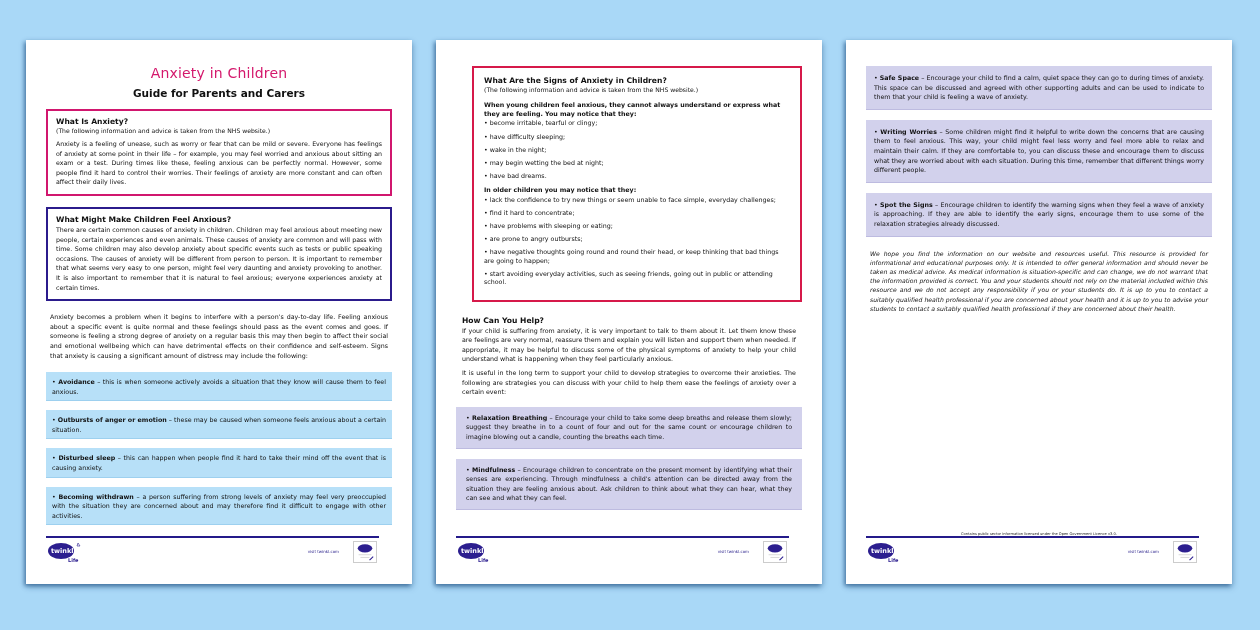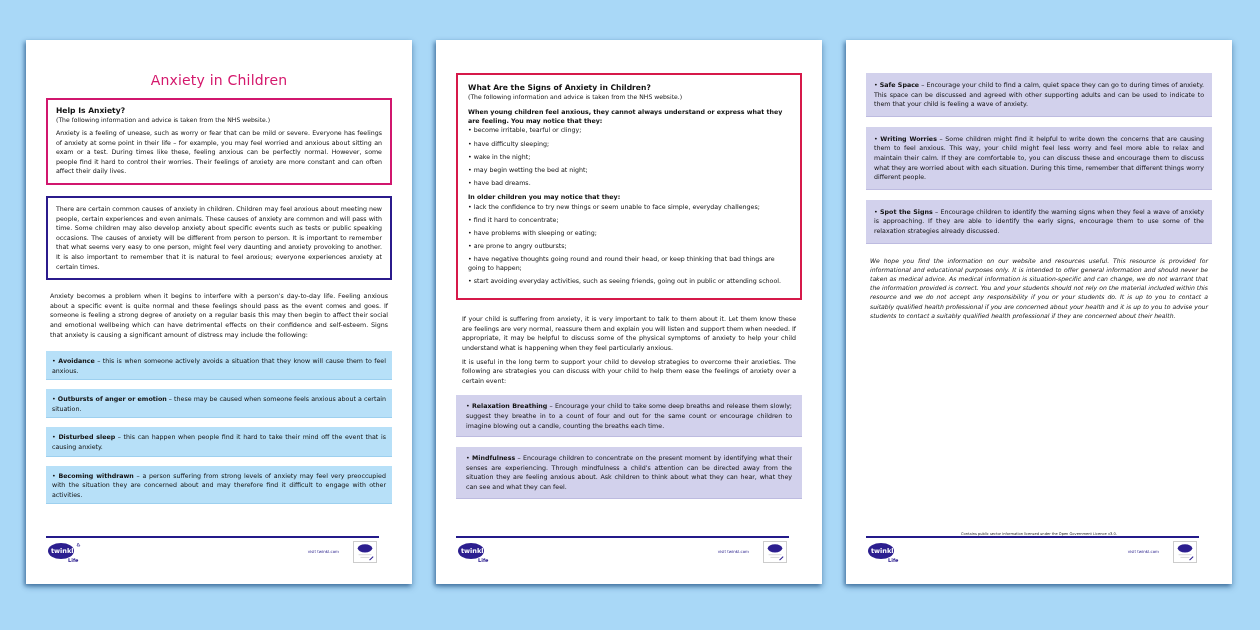--- a/index.html
+++ b/index.html
@@ -8,40 +8,40 @@
     background:#a9d8f7;
     font-family:"DejaVu Sans", sans-serif;
     position:relative;
     color:#111;
   }
   .page {
     position:absolute; top:40px; width:386px; height:544px;
     background:#fff;
     box-shadow: -2px 2px 4px rgba(20,70,120,0.55), 1px 3px 6px rgba(20,70,120,0.35);
     box-sizing:border-box;
-    padding:15px 20px;
+    padding:8px 20px;
   }
   #p1 { left:26px; }
   #p2 { left:436px; }
   #p3 { left:846px; }
 
   .title {
     text-align:center; color:#d4186c;
     font-family:"DejaVu Sans", sans-serif;
     font-size:14px; margin-top:17px; letter-spacing:0.2px;
   }
   .subtitle {
     text-align:center; font-weight:bold; font-size:10.5px; margin-top:6px;
   }
   .box {
     box-sizing:border-box; border:2px solid #d1166e;
     padding:6px 8px 7px 8px; font-size:6.3px; line-height:9.6px;
   }
   .box.purple { border-color:#2b1b8c; }
-  .box.red { border-color:#d6194a; }
+  .box.red { border-color:#d6194a;margin-left:16px; }
   h3 { font-size:7.6px; margin:0; line-height:10px; }
   .note { font-size:6.1px; line-height:8px; margin:0 0 4px 0; }
   p { margin:0; text-align:justify; }
   .plain { font-size:6.3px; line-height:9.6px; padding:0 4px; }
   .tip {
     box-sizing:border-box; background:#b7e0f8; border-bottom:1px solid #9dd0ef;
     font-size:6.3px; line-height:9.6px; padding:5px 6px 4px 6px; text-align:justify;
   }
   .tip.lav { background:#d2d1ec; border-bottom:1px solid #bdbbe0; }
   .tip b { font-weight:bold; }
@@ -68,28 +68,30 @@
   .license {
     position:absolute; left:20px; right:20px; bottom:48px; text-align:center;
     font-size:3.6px; color:#222;
   }
 </style>
 </head>
 <body>
 
 <div class="page" id="p1">
   <div class="title">Anxiety in Children</div>
+  <div class="subtitle">Guide for Parents and Carers</div>
 
   <div class="box" style="margin-top:10px;">
-    <h3>Help Is Anxiety?</h3>
+    <h3>What Is Anxiety?</h3>
     <div class="note">(The following information and advice is taken from the NHS website.)</div>
     <p>Anxiety is a feeling of unease, such as worry or fear that can be mild or severe. Everyone has feelings of anxiety at some point in their life – for example, you may feel worried and anxious about sitting an exam or a test. During times like these, feeling anxious can be perfectly normal. However, some people find it hard to control their worries. Their feelings of anxiety are more constant and can often affect their daily lives.</p>
   </div>
 
   <div class="box purple" style="margin-top:11px;">
+    <h3>What Might Make Children Feel Anxious?</h3>
     <p>There are certain common causes of anxiety in children. Children may feel anxious about meeting new people, certain experiences and even animals. These causes of anxiety are common and will pass with time. Some children may also develop anxiety about specific events such as tests or public speaking occasions. The causes of anxiety will be different from person to person. It is important to remember that what seems very easy to one person, might feel very daunting and anxiety provoking to another. It is also important to remember that it is natural to feel anxious; everyone experiences anxiety at certain times.</p>
   </div>
 
   <div class="plain" style="margin-top:11px;">
     <p>Anxiety becomes a problem when it begins to interfere with a person's day-to-day life. Feeling anxious about a specific event is quite normal and these feelings should pass as the event comes and goes. If someone is feeling a strong degree of anxiety on a regular basis this may then begin to affect their social and emotional wellbeing which can have detrimental effects on their confidence and self-esteem. Signs that anxiety is causing a significant amount of distress may include the following:</p>
   </div>
 
   <div style="margin-top:12px;">
     <div class="tip" style="margin-bottom:9px;">
       <span>•</span> <b>Avoidance</b><span> – this is when someone actively avoids a situation that they know will cause them to feel anxious.</span>
@@ -139,20 +141,21 @@
         <li><span>•</span> <span>lack the confidence to try new things or seem unable to face simple, everyday challenges;</span></li>
         <li><span>•</span> <span>find it hard to concentrate;</span></li>
         <li><span>•</span> <span>have problems with sleeping or eating;</span></li>
         <li><span>•</span> <span>are prone to angry outbursts;</span></li>
         <li><span>•</span> <span>have negative thoughts going round and round their head, or keep thinking that bad things are going to happen;</span></li>
         <li><span>•</span> <span>start avoiding everyday activities, such as seeing friends, going out in public or attending school.</span></li>
       </ul>
   </div>
 
   <div class="plain" style="margin-top:14px; padding:0 6px;">
+    <h3>How Can You Help?</h3>
     <p>If your child is suffering from anxiety, it is very important to talk to them about it. Let them know these are feelings are very normal, reassure them and explain you will listen and support them when needed. If appropriate, it may be helpful to discuss some of the physical symptoms of anxiety to help your child understand what is happening when they feel particularly anxious.</p>
     <p style="margin-top:4px;">It is useful in the long term to support your child to develop strategies to overcome their anxieties. The following are strategies you can discuss with your child to help them ease the feelings of anxiety over a certain event:</p>
   </div>
 
   <div style="margin-top:10px;">
     <div class="tip lav" style="margin-bottom:10px; padding:6px 10px;">
       <span>•</span> <b>Relaxation Breathing</b><span> – Encourage your child to take some deep breaths and release them slowly; suggest they breathe in to a count of four and out for the same count or encourage children to imagine blowing out a candle, counting the breaths each time.</span>
     </div>
     <div class="tip lav" style="padding:6px 10px;">
       <span>•</span> <b>Mindfulness</b><span> – Encourage children to concentrate on the present moment by identifying what their senses are experiencing. Through mindfulness a child's attention can be directed away from the situation they are feeling anxious about. Ask children to think about what they can hear, what they can see and what they can feel.</span>

